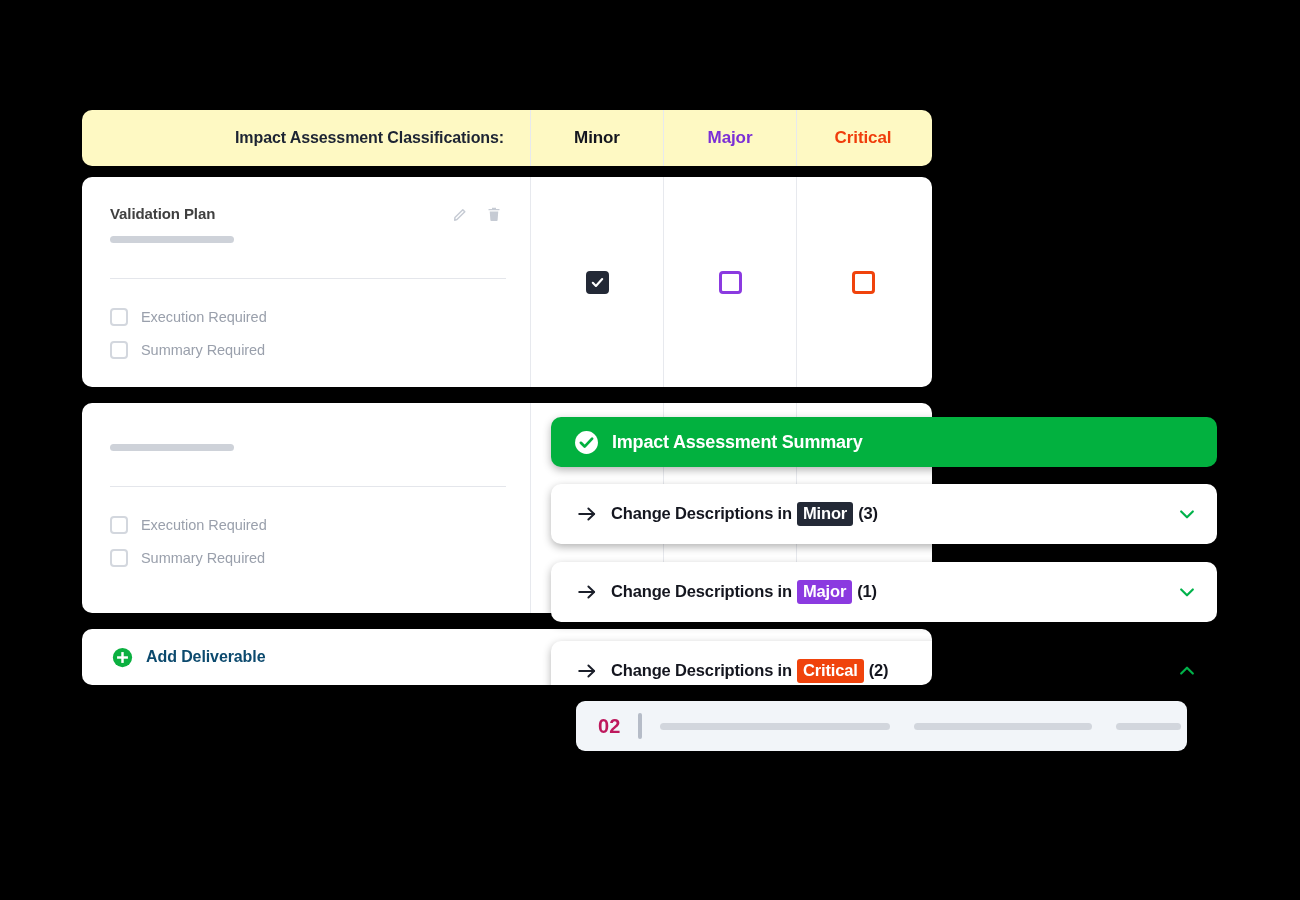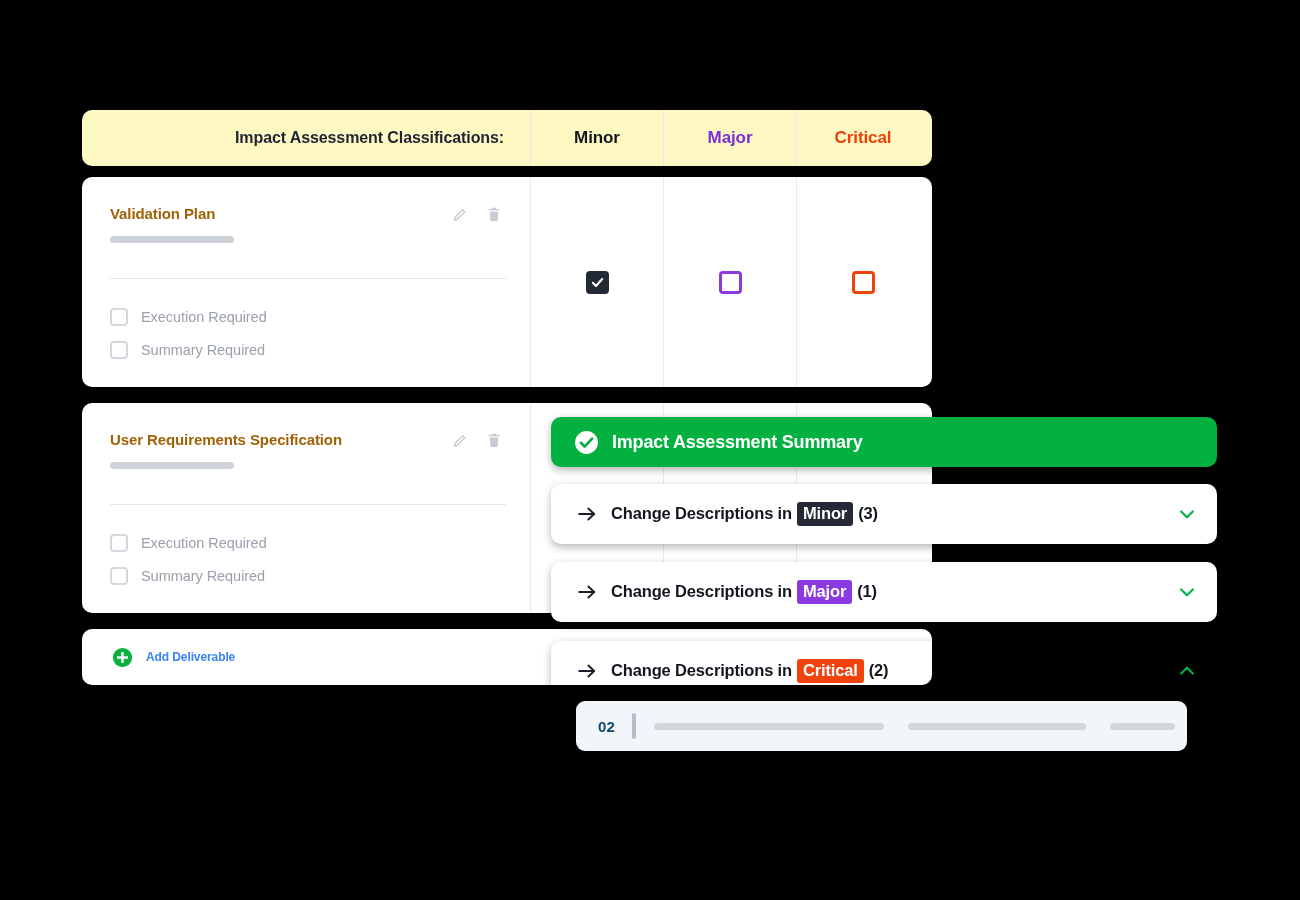--- a/index.html
+++ b/index.html
@@ -78,21 +78,21 @@
     position: relative;
   }
   .deliv-title-line {
     display: flex;
     align-items: flex-start;
     justify-content: space-between;
   }
   .deliv-title {
     font-size: 15px;
     font-weight: 700;
-    color: #a16207;
+    color: #404040;
     letter-spacing: -0.1px;
     line-height: 18px;
   }
   .row-actions {
     display: flex;
     align-items: center;
     gap: 18px;
     padding-top: 1px;
   }
   .icon-btn {
@@ -178,23 +178,23 @@
     gap: 13px;
   }
   .plus-circle {
     width: 21px;
     height: 21px;
     color: #0bb040;
     flex: none;
   }
   .plus-circle svg { display: block; width: 100%; height: 100%; }
   .add-label {
-    font-size: 12px;
-    font-weight: 700;
-    color: #3b82f6;
+    font-size: 16px;
+    font-weight: 700;
+    color: #0c4a6e;
     letter-spacing: -0.1px;
   }
 
   
   .panel {
     position: absolute;
     left: 551px;
     width: 666px;
     border-radius: 10px;
     box-shadow: 0 3px 9px rgba(0,0,0,0.30);
@@ -274,23 +274,23 @@
   .change-item {
     background: #f2f5f9;
     border-radius: 9px;
     height: 50px;
     display: flex;
     align-items: center;
     padding-left: 22px;
     gap: 0;
   }
   .change-num {
-    font-size: 15px;
-    font-weight: 700;
-    color: #0c4a6e;
+    font-size: 20px;
+    font-weight: 700;
+    color: #be185d;
     letter-spacing: 0.2px;
   }
   .change-sep {
     width: 4px;
     height: 26px;
     border-radius: 2px;
     background: #b6bcc8;
     margin-left: 17px;
     margin-right: 18px;
     flex: none;
@@ -355,36 +355,20 @@
         <span class="cb cb-major"></span>
       </div>
       <div class="deliv-col">
         <span class="cb cb-critical"></span>
       </div>
     </div>
   </div>
 
   <div class="deliv-row" id="row-2">
     <div class="deliv-left">
-      <div class="deliv-title-line">
-        <div class="deliv-title">User Requirements Specification</div>
-        <div class="row-actions">
-          <span class="icon-btn">
-            <svg viewBox="0 0 24 24" fill="none" stroke="currentColor" stroke-width="2.2" stroke-linecap="round" stroke-linejoin="round">
-              <path d="M4 20.5 L4.4 16.6 L16.2 4.8 L19.2 7.8 L7.4 19.6 Z"></path>
-            </svg>
-          </span>
-          <span class="icon-btn">
-            <svg viewBox="0 0 24 24" fill="currentColor">
-              <path d="M9 2h6v1.6h5.2v2.2H3.8V3.6H9V2z"></path>
-              <path d="M5.6 7.6h12.8l-1 13.2a1.2 1.2 0 0 1-1.2 1.1H7.8a1.2 1.2 0 0 1-1.2-1.1L5.6 7.6z"></path>
-            </svg>
-          </span>
-        </div>
-      </div>
       <div class="skeleton-bar"></div>
       <div class="deliv-divider"></div>
       <div class="req-list">
         <div class="req-item">
           <span class="req-box"></span>
           <span class="req-label">Execution Required</span>
         </div>
         <div class="req-item">
           <span class="req-box"></span>
           <span class="req-label">Summary Required</span>

